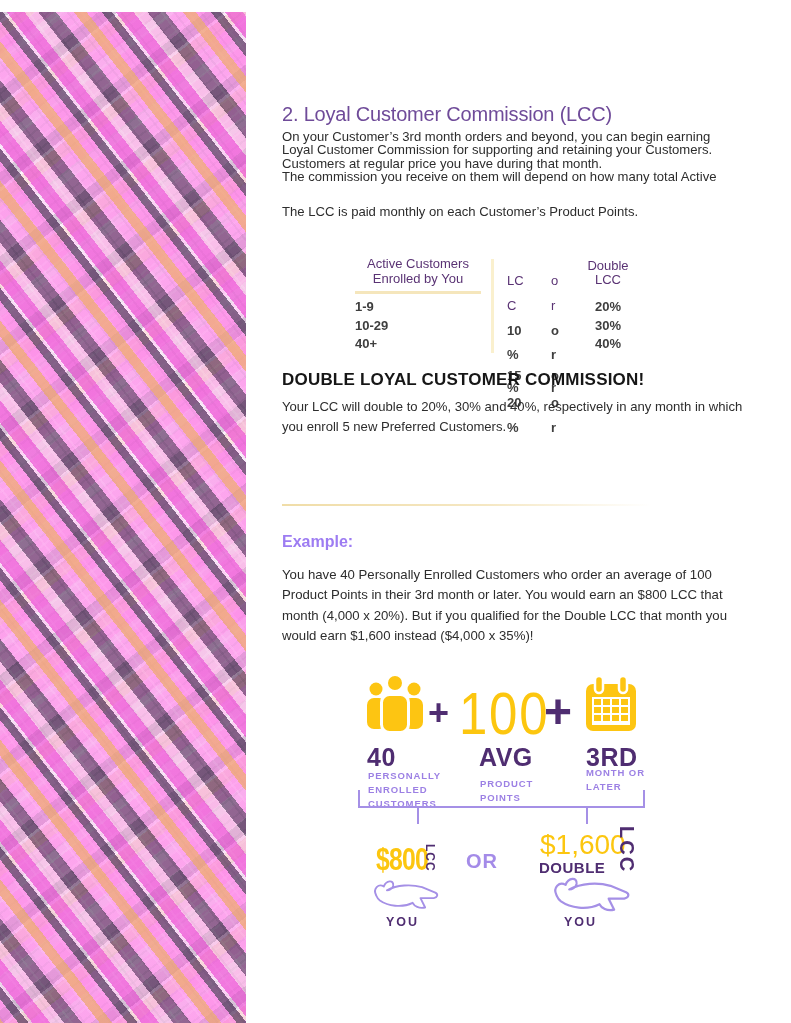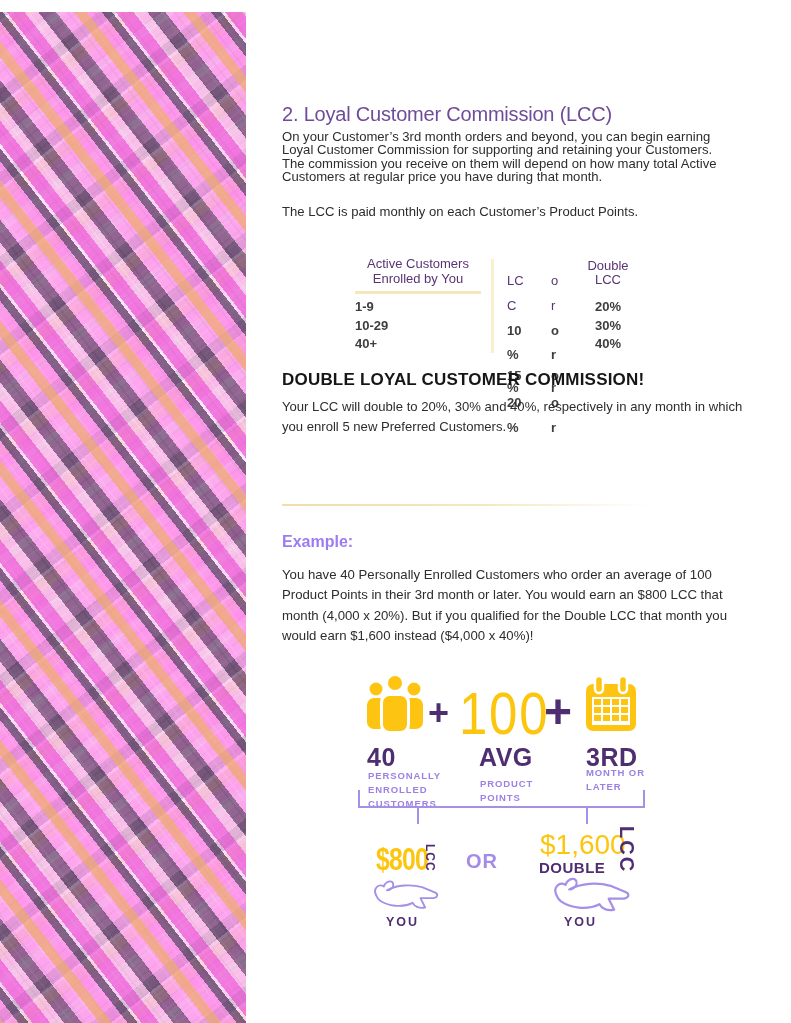--- a/index.html
+++ b/index.html
@@ -79,22 +79,22 @@
 <body>
 
 <div class="page">
 
   <div class="pattern"></div>
 
   <div class="abs title">2. Loyal Customer Commission (LCC)</div>
   <div class="abs intro">
     <div>On your Customer’s 3rd month orders and beyond, you can begin earning</div>
     <div>Loyal Customer Commission for supporting and retaining your Customers.</div>
+    <div>Customers at regular price you have during that month.</div>
     <div>The commission you receive on them will depend on how many total Active</div>
-    <div>Customers at regular price you have during that month.</div>
   </div>
   <div class="abs note">The LCC is paid monthly on each Customer’s Product Points.</div>
 
   <div class="abs c1h th">
     <div>Active Customers</div>
     <div>Enrolled by You</div>
   </div>
   <div class="abs underline"></div>
   <div class="abs vline"></div>
 
@@ -132,21 +132,21 @@
     <div>you enroll 5 new Preferred Customers.</div>
   </div>
 
   <div class="abs divider"></div>
 
   <div class="abs ex-label">Example:</div>
   <div class="abs ex-body">
     <div>You have 40 Personally Enrolled Customers who order an average of 100</div>
     <div>Product Points in their 3rd month or later. You would earn an $800 LCC that</div>
     <div>month (4,000 x 20%). But if you qualified for the Double LCC that month you</div>
-    <div>would earn $1,600 instead ($4,000 x 40%)!</div>
+    <div>would earn $1,600 instead ($4,000 x 35%)!</div>
   </div>
 
   <svg class="abs" style="left:363px;top:661px" width="64" height="60" viewBox="0 0 64 60">
     <g fill="#FDC512">
       <circle cx="13" cy="16" r="6.5"></circle>
       <rect x="4" y="25" width="19" height="31" rx="7"></rect>
       <circle cx="51" cy="16" r="6.5"></circle>
       <rect x="41" y="25" width="19" height="31" rx="7"></rect>
       <circle cx="32" cy="10" r="8.5" stroke="#ffffff" stroke-width="3"></circle>
       <rect x="18.5" y="21.5" width="27" height="38" rx="8" stroke="#ffffff" stroke-width="3"></rect>

